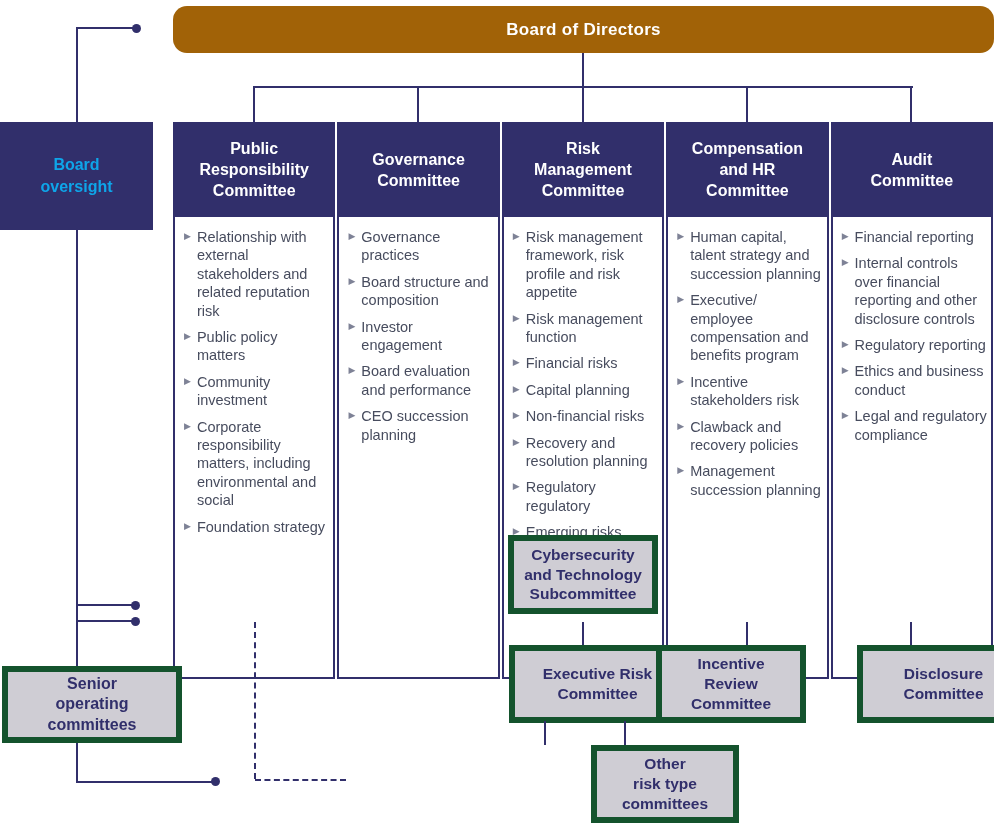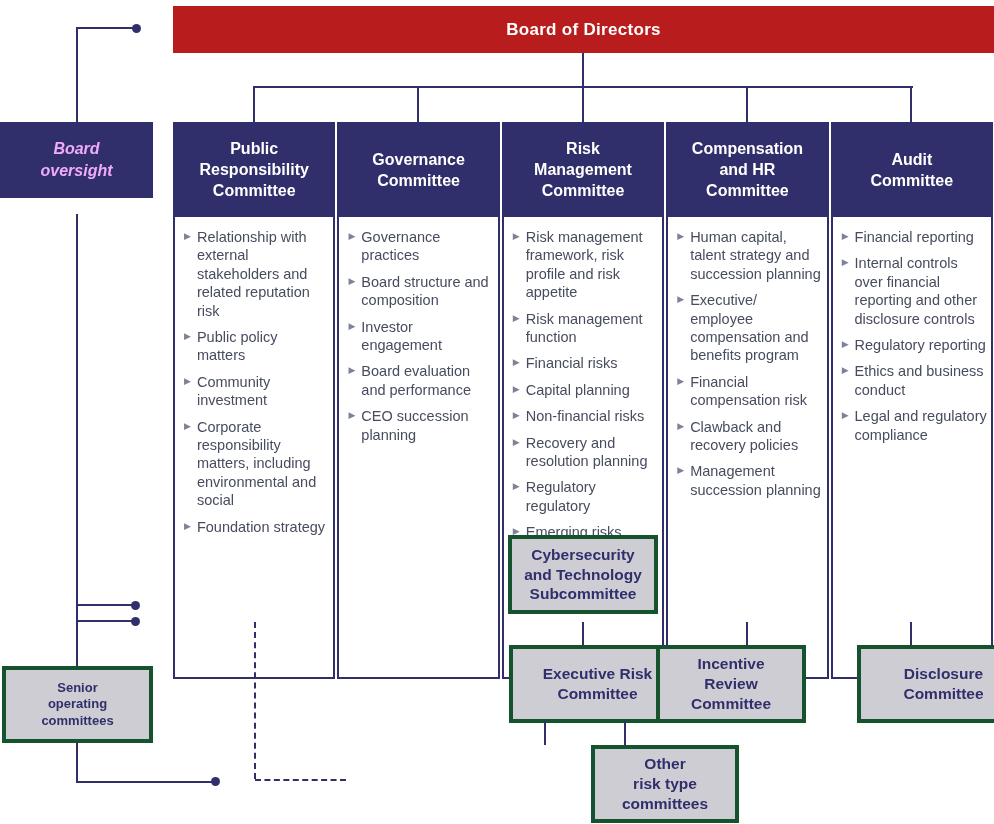--- a/index.html
+++ b/index.html
@@ -6,42 +6,42 @@
   #canvas{
     position:relative;width:994px;height:824px;background:#ffffff;
     font-family:"Liberation Sans", sans-serif;overflow:hidden;
   }
   .line{position:absolute;background:#312f6b;}
   .dot{position:absolute;width:9px;height:9px;border-radius:50%;background:#312f6b;}
   .dashv{position:absolute;width:0;border-left:2px dashed #312f6b;}
   .dashh{position:absolute;height:0;border-top:2px dashed #312f6b;}
 
   #board-bar{
-    position:absolute;left:173px;top:6px;width:821px;height:47px;background:#b91c1c;
+    position:absolute;left:173px;top:6px;width:821px;height:47px;background:#a16207;
     color:#ffffff;font-weight:bold;font-size:17px;letter-spacing:.3px;
-    display:flex;align-items:center;justify-content:center;
+    display:flex;align-items:center;justify-content:center;border-radius:14px;
   }
   #board-oversight{
-    position:absolute;left:0;top:122px;width:153px;height:76px;background:#312f6b;
-    color:#f0abfc;font-weight:bold;font-size:16px;line-height:1.35;text-align:center;
-    display:flex;align-items:center;justify-content:center;white-space:pre-line;font-style:italic;
+    position:absolute;left:0;top:122px;width:153px;height:108px;background:#312f6b;
+    color:#0ea5e9;font-weight:bold;font-size:16px;line-height:1.35;text-align:center;
+    display:flex;align-items:center;justify-content:center;white-space:pre-line;
   }
   #columns{position:absolute;left:173px;top:122px;width:820px;height:557px;display:flex;gap:2px;}
   .col{flex:1;border:2px solid #312f6b;box-sizing:border-box;background:#ffffff;display:flex;flex-direction:column;}
   .col-header{
     background:#312f6b;color:#ffffff;font-weight:bold;font-size:16px;line-height:1.3;
     text-align:center;white-space:pre-line;min-height:93px;box-sizing:border-box;
     display:flex;align-items:center;justify-content:center;padding:2px 4px;
   }
   .col-list{list-style:none;margin:0;padding:11px 4px 8px 9px;}
   .col-list li{display:flex;gap:6px;margin-bottom:8px;font-size:14.5px;line-height:1.27;color:#474c5e;}
   .tri{color:#7e8296;font-size:9px;line-height:1;padding-top:4px;flex:none;}
 
   .graybox{
-    position:absolute;background:#cfcdd4;border:4px solid #14532d;box-sizing:border-box;
+    position:absolute;background:#cfcdd4;border:6px solid #14532d;box-sizing:border-box;
     color:#312f6b;font-weight:bold;font-size:15.5px;line-height:1.28;text-align:center;
     display:flex;align-items:center;justify-content:center;white-space:pre-line;padding:14px 4px;
   }
 </style>
 </head>
 <body>
 
 <div id="canvas">
 
   <div id="board-bar">Board of Directors</div>
@@ -166,21 +166,21 @@
           <li>
             <span class="tri">▶</span>
             <span>Human capital, talent strategy and succession planning</span>
           </li>
           <li>
             <span class="tri">▶</span>
             <span>Executive/ employee compensation and benefits program</span>
           </li>
           <li>
             <span class="tri">▶</span>
-            <span>Financial compensation risk</span>
+            <span>Incentive stakeholders risk</span>
           </li>
           <li>
             <span class="tri">▶</span>
             <span>Clawback and recovery policies</span>
           </li>
           <li>
             <span class="tri">▶</span>
             <span>Management succession planning</span>
           </li>
         </ul>
@@ -217,21 +217,21 @@
 and Technology
 Subcommittee</div>
 
   <div class="dashv" style="left:254px;top:622px;height:157px;"></div>
   <div class="dashh" style="left:255px;top:779px;width:91px;"></div>
 
   <div class="line" style="left:582px;top:622px;width:2px;height:23px;"></div>
   <div class="line" style="left:746px;top:622px;width:2px;height:23px;"></div>
   <div class="line" style="left:910px;top:622px;width:2px;height:23px;"></div>
 
-  <div class="graybox" style="left:2px;top:666px;width:151px;height:77px;font-size:13px;">Senior
+  <div class="graybox" style="left:2px;top:666px;width:180px;height:77px;font-size:16px;">Senior
 operating
 committees</div>
   <div class="line" style="left:76px;top:743px;width:2px;height:40px;"></div>
   <div class="line" style="left:77px;top:781px;width:136px;height:2px;"></div>
   <div class="dot" style="left:211px;top:777px;"></div>
 
   <div class="graybox" style="left:509px;top:645px;width:177px;height:78px;">Executive Risk
 Committee</div>
   <div class="graybox" style="left:656px;top:645px;width:150px;height:78px;">Incentive
 Review

